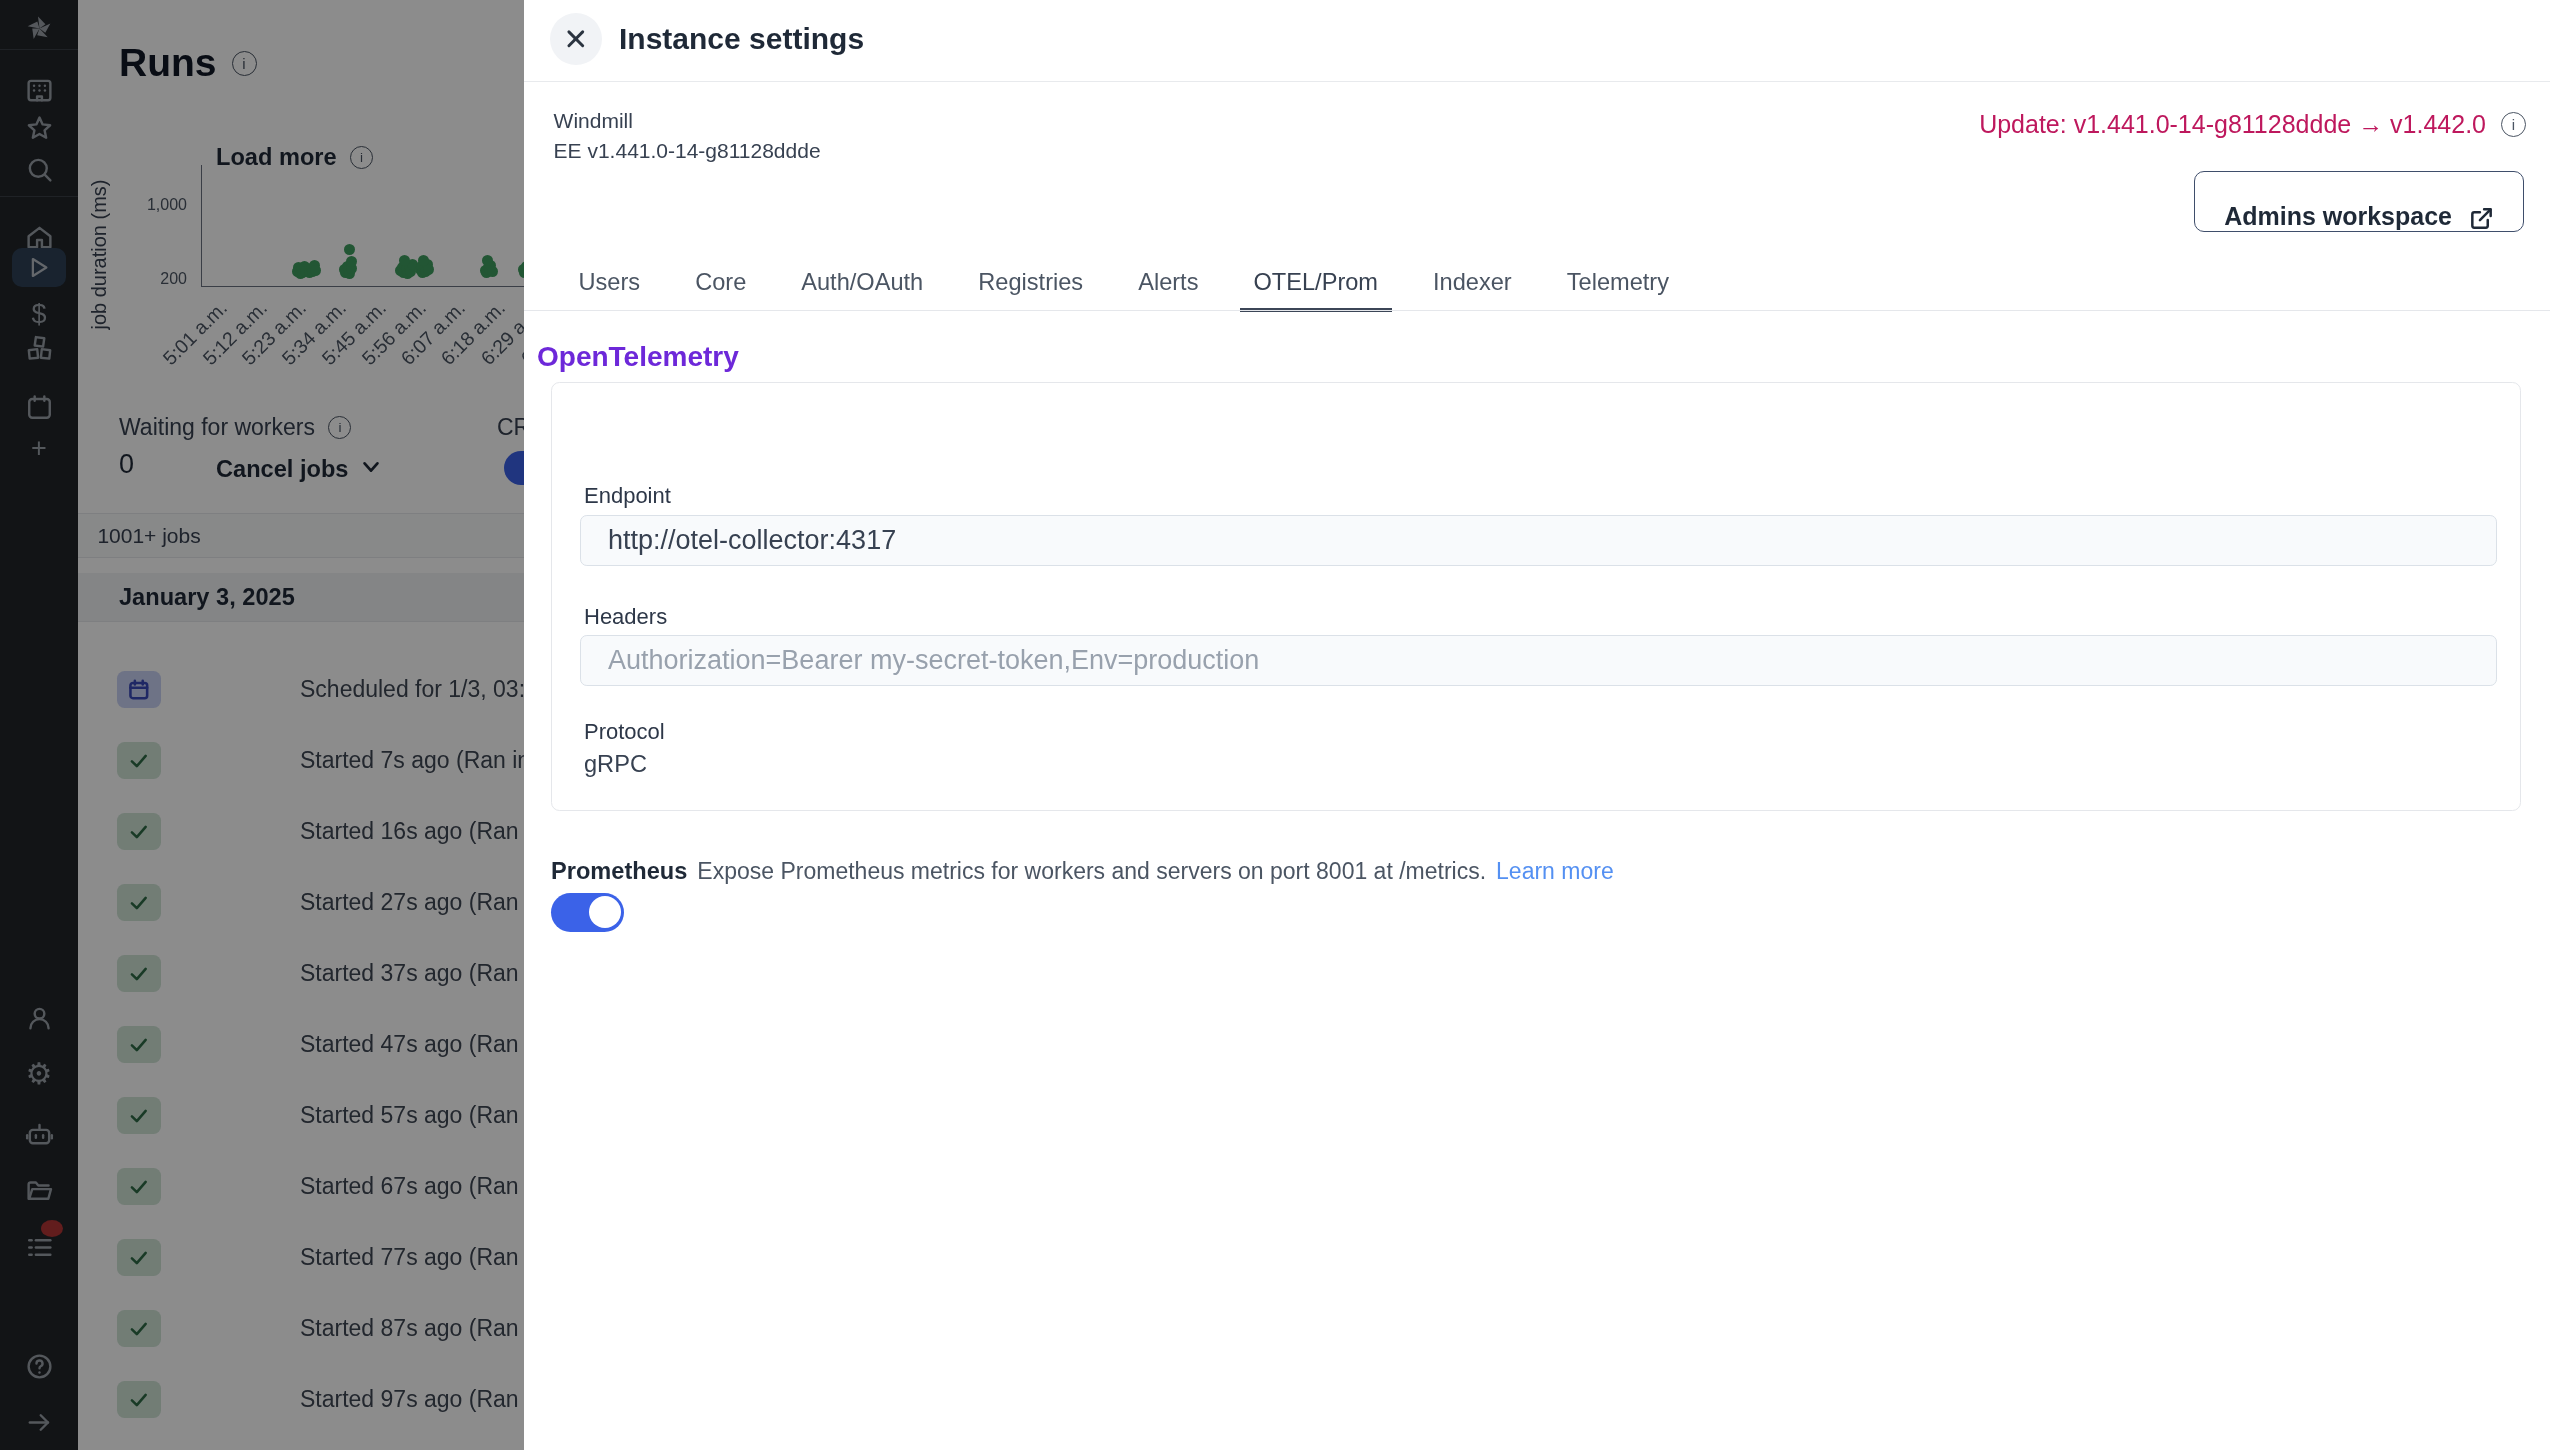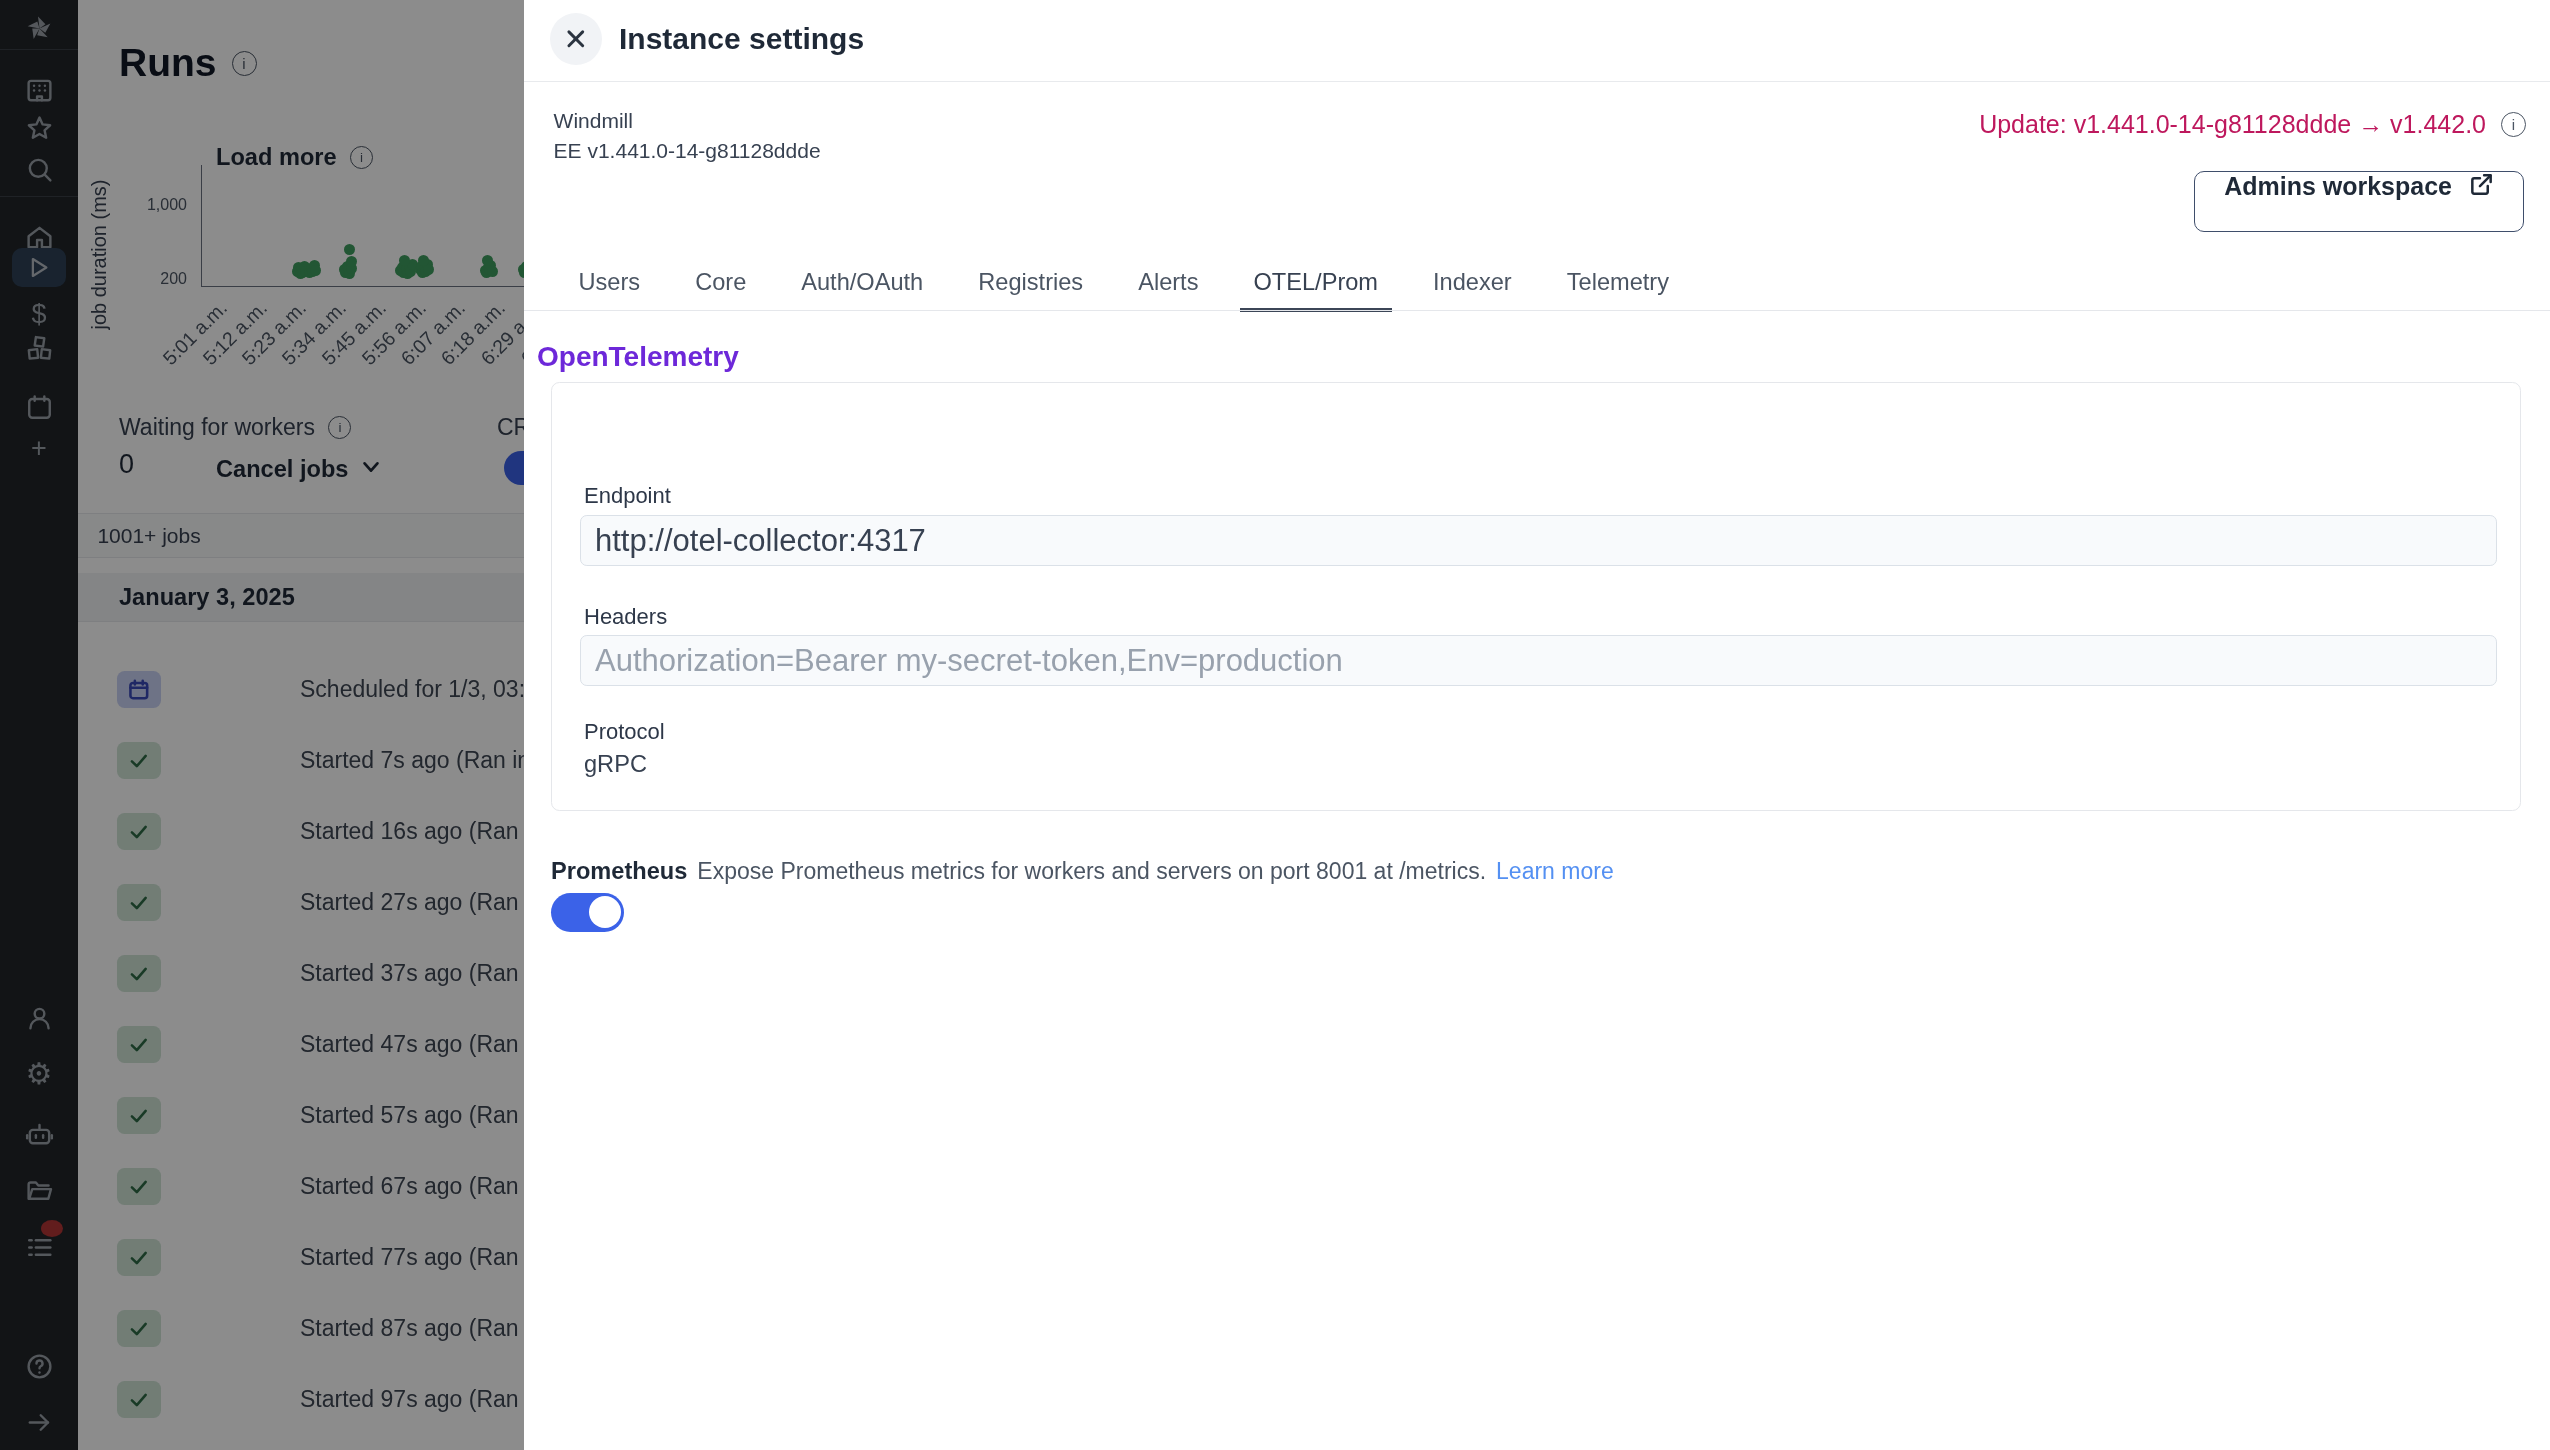--- a/index.html
+++ b/index.html
@@ -94,40 +94,40 @@
     stroke-linecap:round; }
   .modal-title { position:absolute; left:95px; top:22px; font-size:30px; font-weight:700;
     color:#1f2937; }
   .modal-hr { position:absolute; left:0; right:0; top:81px; height:0.8px; background:#e8eaed; }
   .version-block { position:absolute; left:29.6px; top:106px; font-size:21px; color:#374151;
     line-height:30px; }
   .update-row { position:absolute; right:25px; top:110px; display:flex; align-items:center; gap:15px; }
   .update-link { font-size:25px; color:#be185d; text-decoration:none; }
   .admins-btn { position:absolute; right:27px; top:171px; height:61px; padding:0 29px;
     border:1.7px solid #3f4e6b; border-radius:10px; background:#fff; display:flex;
-    align-items:flex-start; gap:17px; font-size:25px; font-weight:700; color:#1f2937; cursor:pointer; }
+    align-items:flex-end; gap:17px; font-size:25px; font-weight:700; color:#1f2937; cursor:pointer; }
   .admins-btn svg { width:25px; height:25px; stroke:#1f2937; fill:none; stroke-width:2.4;
     stroke-linecap:round; stroke-linejoin:round; }
   #tabs { position:absolute; left:41px; top:269px; display:flex; gap:28px; }
   .tab { padding:0 13.5px 11.8px 13.5px; font-size:23.6px; color:#4b5563; border-bottom:4.2px solid transparent;
     cursor:pointer; white-space:nowrap; }
   .tab.active { color:#374151; border-bottom-color:#3c4657; }
   .tabs-rule { position:absolute; left:0; right:0; top:310px; height:0.8px; background:#e5e7eb; }
   .otel-heading { position:absolute; left:13px; top:341px; font-size:28px; font-weight:700;
     color:#6d28d9; }
   .otel-box { position:absolute; left:27px; top:382px; width:1970px; height:429px;
     border:0.8px solid #e5e7eb; border-radius:8.4px; }
   .toggles-row { position:absolute; left:29.6px; top:28px; display:flex; align-items:center; gap:44px; }
   .toggle-group { display:flex; align-items:center; gap:20px; }
   .toggle-label { font-size:23.6px; font-weight:600; color:#1f2937; }
   .toggle-label.muted { color:#9ca3af; font-weight:400; }
   .field-label { position:absolute; left:32px; font-size:22px; font-weight:500; color:#2d3748; }
   .text-input { position:absolute; left:28px; width:1917px; height:51px; border-radius:6.8px;
-    border:0.8px solid #dbe1e8; background:#f8fafc; font-size:31px; color:#374151;
-    padding:0 14px; font-family:"Liberation Sans", sans-serif; }
+    border:0.8px solid #dbe1e8; background:#f8fafc; font-size:27px; color:#374151;
+    padding:0 27px; font-family:"Liberation Sans", sans-serif; }
   .text-input::placeholder { color:#98a1ad; }
   .protocol-value { position:absolute; left:32px; top:368px; font-size:23.6px; color:#374151; }
   .prom-row { position:absolute; left:27px; top:858px; display:flex; align-items:baseline; gap:10px; }
   .prom-title { font-size:23.6px; font-weight:700; color:#1f2937; }
   .prom-desc { font-size:23px; color:#4b5563; }
   .prom-link { font-size:23px; color:#5490f2; text-decoration:none; }
   .prom-toggle { position:absolute; left:27px; top:893px; }
   .save-btn { position:absolute; left:28px; top:1372px; width:1921px; height:62px;
     border:none; border-radius:8.4px; background:#3e4e6c; color:#f3f4f6; font-size:25px;
     font-weight:700; cursor:pointer; font-family:"Liberation Sans", sans-serif; }

